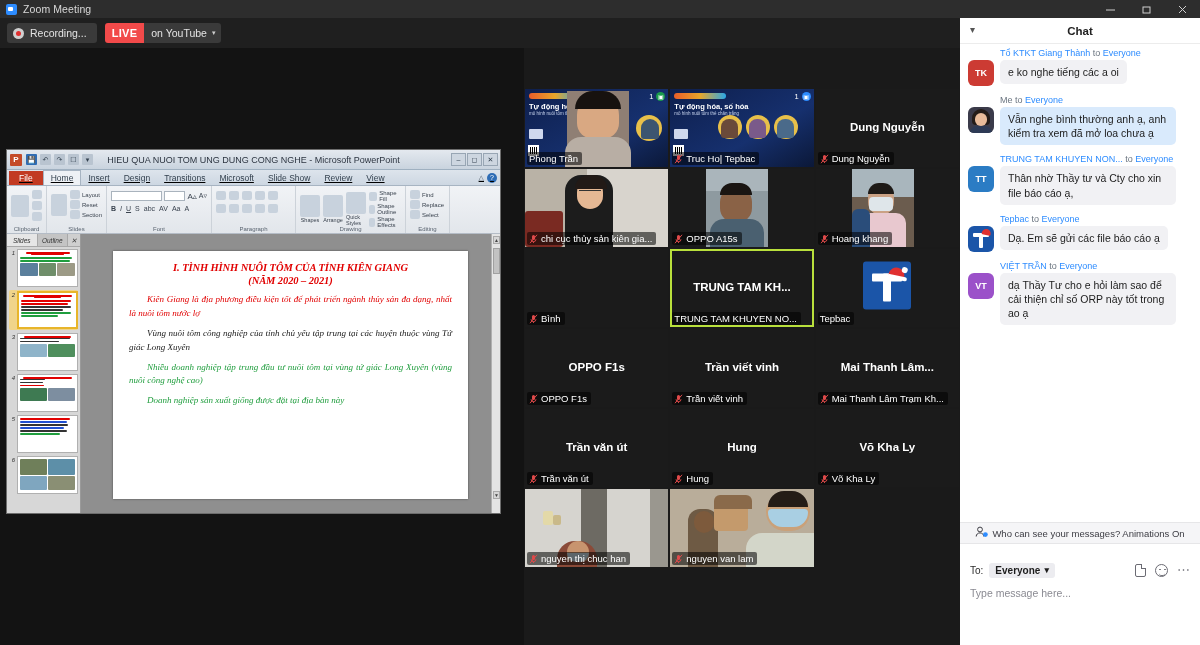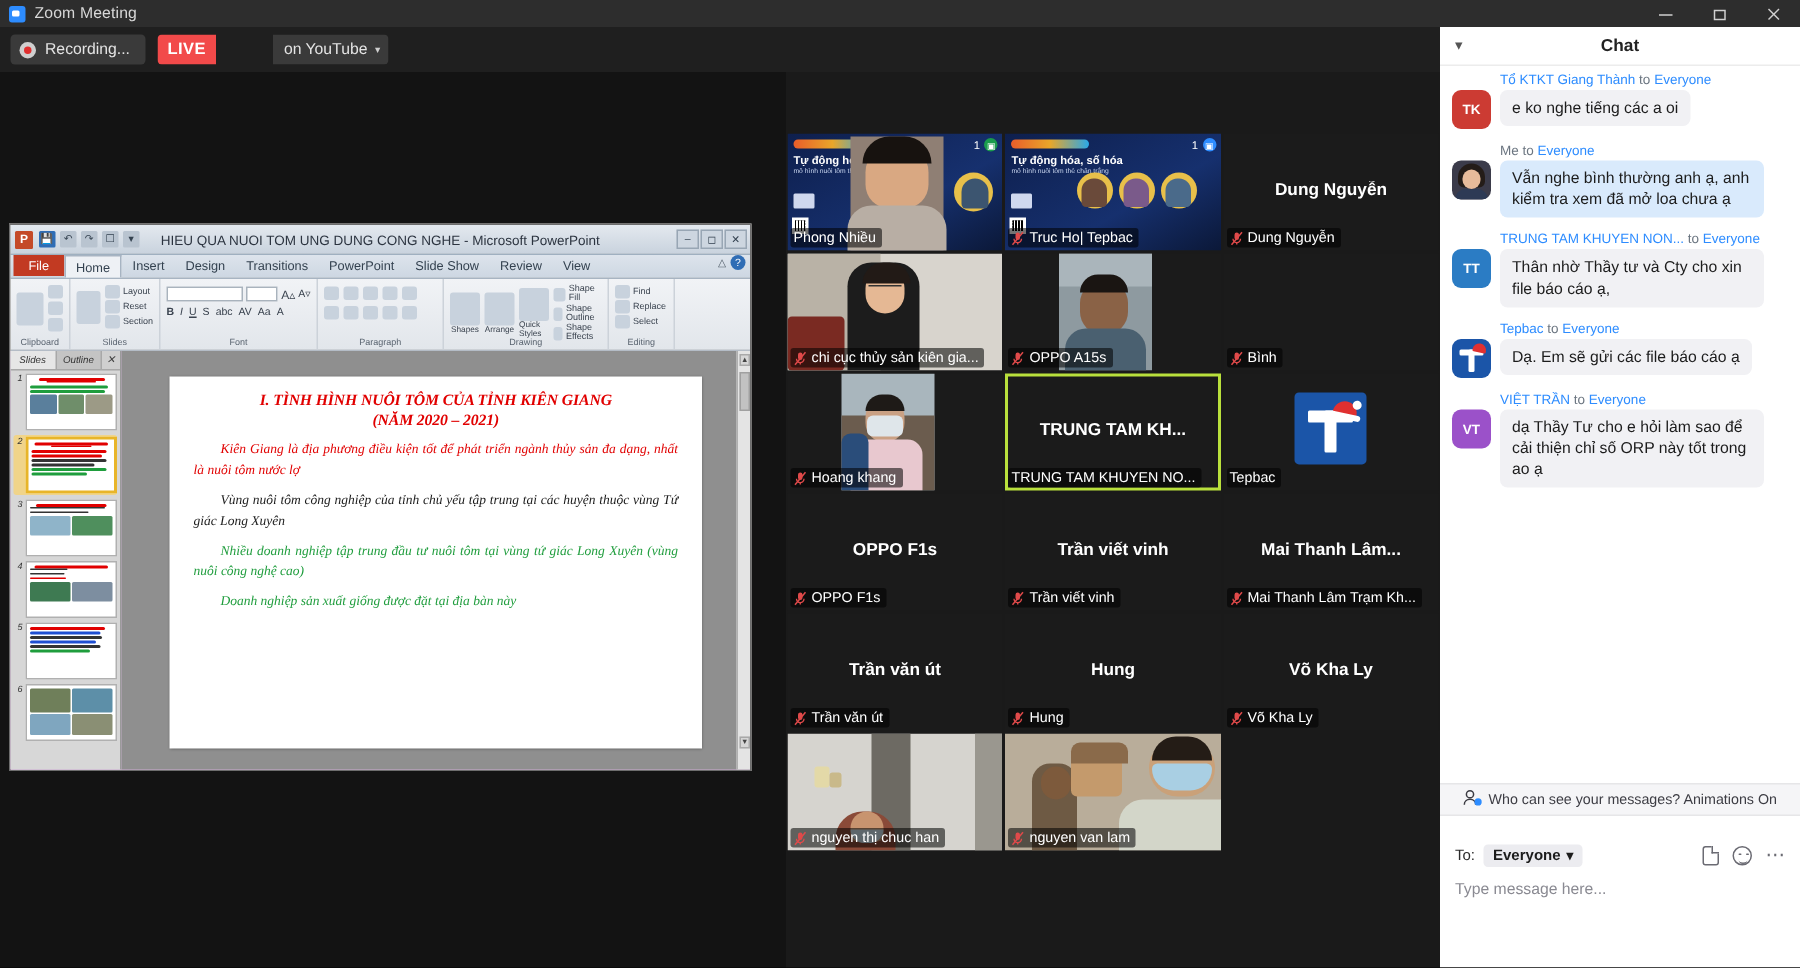--- a/index.html
+++ b/index.html
@@ -43,21 +43,21 @@
   }
   .rec-dot {
     width: 11px; height: 11px; border-radius: 50%;
     background: #cfcfcf; position: relative; margin-right: 6px;
   }
   .rec-dot:after {
     content:""; position:absolute; left:3px; top:3px; width:5px; height:5px;
     border-radius:50%; background:#e02f2f;
   }
   .rec-text { color: #e4e4e4; font-size: 10.5px; }
-  .live-group { display: flex; align-items: center; height: 20px; border-radius: 3px; overflow: hidden; gap: 38px; }
+  .live-group { display: flex; align-items: center; height: 20px; border-radius: 3px; overflow: hidden; }
   .live-badge {
     background: #f24a4a; color: #fff; font-size: 11px; font-weight: bold;
     padding: 0 7px; height: 20px; display: flex; align-items: center; letter-spacing: .3px;
   }
   .live-dest {
     background: #3a3a3a; color: #e4e4e4; font-size: 10.5px;
     padding: 0 6px 0 7px; height: 20px; display: flex; align-items: center;
   }
   .live-caret { margin-left: 5px; font-size: 7px; color: #cfcfcf; }
 
@@ -87,22 +87,22 @@
   .ppt-title-text {
     position:absolute; left:0; right:0; text-align:center; font-size:9px; color:#2c3440;
     pointer-events:none;
   }
   .ppt-wbtns { margin-left:auto; display:flex; gap:1px; padding-right:2px; }
   .ppt-wbtn {
     width:15px; height:13px; background:#cdd6e0; border:1px solid #98a6b4;
     font-size:7px; color:#33414f; display:flex; align-items:center; justify-content:center;
   }
   .ppt-tabs {
-    height: 16px; background: linear-gradient(#dde4ec,#cdd7e2); display: flex; align-items: flex-start;
-    border-bottom: 1px solid #a7b4c2; padding-left: 2px; position: relative;
+    height: 16px; background: linear-gradient(#dde4ec,#cdd7e2); display: flex; align-items: center;
+    border-bottom: 1px solid #a7b4c2; padding-left: 2px; position: relative; text-decoration: underline;
   }
   .ppt-tab { font-size: 8.5px; color: #33414f; padding: 2px 7px 2px; }
   .ppt-tab.file { background: #c23a22; color: #fff; padding: 2px 10px; }
   .ppt-tab.active { background: #eef1f5; border: 1px solid #a7b4c2; border-bottom: none; }
   .ppt-tabs-right { margin-left:auto; display:flex; gap:3px; padding-right:3px; align-items:center; }
   .ppt-help { width:10px;height:10px;border-radius:50%;background:#2f6db5;color:#fff;font-size:7px;
     display:flex;align-items:center;justify-content:center; }
   .ppt-ribbon {
     height: 48px; background: linear-gradient(#f1f3f6,#e2e6eb);
     border-bottom: 1px solid #b4bcc6; display: flex; font-size: 6.5px; color: #3a434f;
@@ -333,21 +333,21 @@
           <div class="ppt-wbtn">✕</div>
         </div>
       </div>
 
       <div class="ppt-tabs">
         <div class="ppt-tab file">File</div>
         <div class="ppt-tab active">Home</div>
         <div class="ppt-tab">Insert</div>
         <div class="ppt-tab">Design</div>
         <div class="ppt-tab">Transitions</div>
-        <div class="ppt-tab">PowerPoint</div>
+        <div class="ppt-tab">Microsoft</div>
         <div class="ppt-tab">Slide Show</div>
         <div class="ppt-tab">Review</div>
         <div class="ppt-tab">View</div>
         <div class="ppt-tabs-right">
           <span style="font-size:7px;color:#55606c;">△</span>
           <span class="ppt-help">?</span>
         </div>
       </div>
 
       <div class="ppt-ribbon">
@@ -594,21 +594,21 @@
           <div style="position:absolute;left:42px;top:2px;width:62px;height:76px;background:#8f7f74;"></div>
           <div style="position:absolute;left:52px;top:6px;width:42px;height:44px;background:#d9a882;border-radius:20px 20px 16px 16px;"></div>
           <div style="position:absolute;left:50px;top:2px;width:46px;height:18px;background:#17120f;border-radius:22px 22px 0 0;"></div>
           <div style="position:absolute;left:40px;top:48px;width:66px;height:32px;background:#b8aea4;border-radius:16px 16px 0 0;"></div>
         </div>
         <div class="tile-badge">
           <span class="badge-num">1</span>
           <span class="badge-dot" style="background:#1a9b4c">▣</span>
         </div>
         <div class="tile-label">
-          <span>Phong Nhiều</span>
+          <span>Phong Trần</span>
         </div>
       </div>
 
       <div class="tile">
         <div class="vid">
           <div class="ppt-share-thumb"></div>
           <div class="pst-badge"></div>
           <div class="pst-t1">Tự động hóa, số hóa</div>
           <div class="pst-t2">mô hình nuôi tôm thẻ chân trắng</div>
           <div class="pst-logo"></div>
@@ -689,53 +689,53 @@
                 <path d="M2 5.2a2.5 2.5 0 0 0 5 0" stroke="#e04a4a" stroke-width="0.9" fill="none"></path>
                 <line x1="4.5" y1="7.5" x2="4.5" y2="9" stroke="#e04a4a" stroke-width="0.9"></line>
                 <line x1="1" y1="9.2" x2="8" y2="0.8" stroke="#e04a4a" stroke-width="1"></line>
               </svg>
           </span>
           <span>OPPO A15s</span>
         </div>
       </div>
 
       <div class="tile">
-        <div class="tile-label">
-          <span class="mic-muted">
-            <svg width="9" height="10" viewBox="0 0 9 10">
-                <rect x="3" y="1" width="3" height="5" rx="1.5" fill="#e04a4a"></rect>
-                <path d="M2 5.2a2.5 2.5 0 0 0 5 0" stroke="#e04a4a" stroke-width="0.9" fill="none"></path>
-                <line x1="4.5" y1="7.5" x2="4.5" y2="9" stroke="#e04a4a" stroke-width="0.9"></line>
-                <line x1="1" y1="9.2" x2="8" y2="0.8" stroke="#e04a4a" stroke-width="1"></line>
-              </svg>
-          </span>
-          <span>Bình</span>
-        </div>
-      </div>
-
-      <div class="tile">
         <div class="vid">
           <div style="position:absolute;left:36px;top:0;width:62px;height:78px;background:#a9b6bd"></div>
           <div style="position:absolute;left:36px;top:28px;width:62px;height:50px;background:#6b5c4e"></div>
           <div style="position:absolute;left:52px;top:16px;width:26px;height:30px;background:#caa184;border-radius:13px"></div>
           <div style="position:absolute;left:52px;top:14px;width:26px;height:11px;background:#1e1a17;border-radius:13px 13px 0 0"></div>
           <div style="position:absolute;left:53px;top:28px;width:24px;height:14px;background:#dfe6ea;border-radius:4px"></div>
           <div style="position:absolute;left:42px;top:44px;width:48px;height:34px;background:#e8c8cf;border-radius:10px 10px 0 0"></div>
           <div style="position:absolute;left:36px;top:40px;width:18px;height:38px;background:#2a4d7a;border-radius:6px 6px 0 0"></div>
         </div>
         <div class="tile-label">
           <span class="mic-muted">
             <svg width="9" height="10" viewBox="0 0 9 10">
                 <rect x="3" y="1" width="3" height="5" rx="1.5" fill="#e04a4a"></rect>
                 <path d="M2 5.2a2.5 2.5 0 0 0 5 0" stroke="#e04a4a" stroke-width="0.9" fill="none"></path>
                 <line x1="4.5" y1="7.5" x2="4.5" y2="9" stroke="#e04a4a" stroke-width="0.9"></line>
                 <line x1="1" y1="9.2" x2="8" y2="0.8" stroke="#e04a4a" stroke-width="1"></line>
               </svg>
           </span>
           <span>Hoang khang</span>
+        </div>
+      </div>
+
+      <div class="tile">
+        <div class="tile-label">
+          <span class="mic-muted">
+            <svg width="9" height="10" viewBox="0 0 9 10">
+                <rect x="3" y="1" width="3" height="5" rx="1.5" fill="#e04a4a"></rect>
+                <path d="M2 5.2a2.5 2.5 0 0 0 5 0" stroke="#e04a4a" stroke-width="0.9" fill="none"></path>
+                <line x1="4.5" y1="7.5" x2="4.5" y2="9" stroke="#e04a4a" stroke-width="0.9"></line>
+                <line x1="1" y1="9.2" x2="8" y2="0.8" stroke="#e04a4a" stroke-width="1"></line>
+              </svg>
+          </span>
+          <span>Bình</span>
         </div>
       </div>
 
       <div class="tile active">
         <div class="tile-name-center">TRUNG TAM KH...</div>
         <div class="tile-label">
           <span>TRUNG TAM KHUYEN NO...</span>
         </div>
       </div>
 

